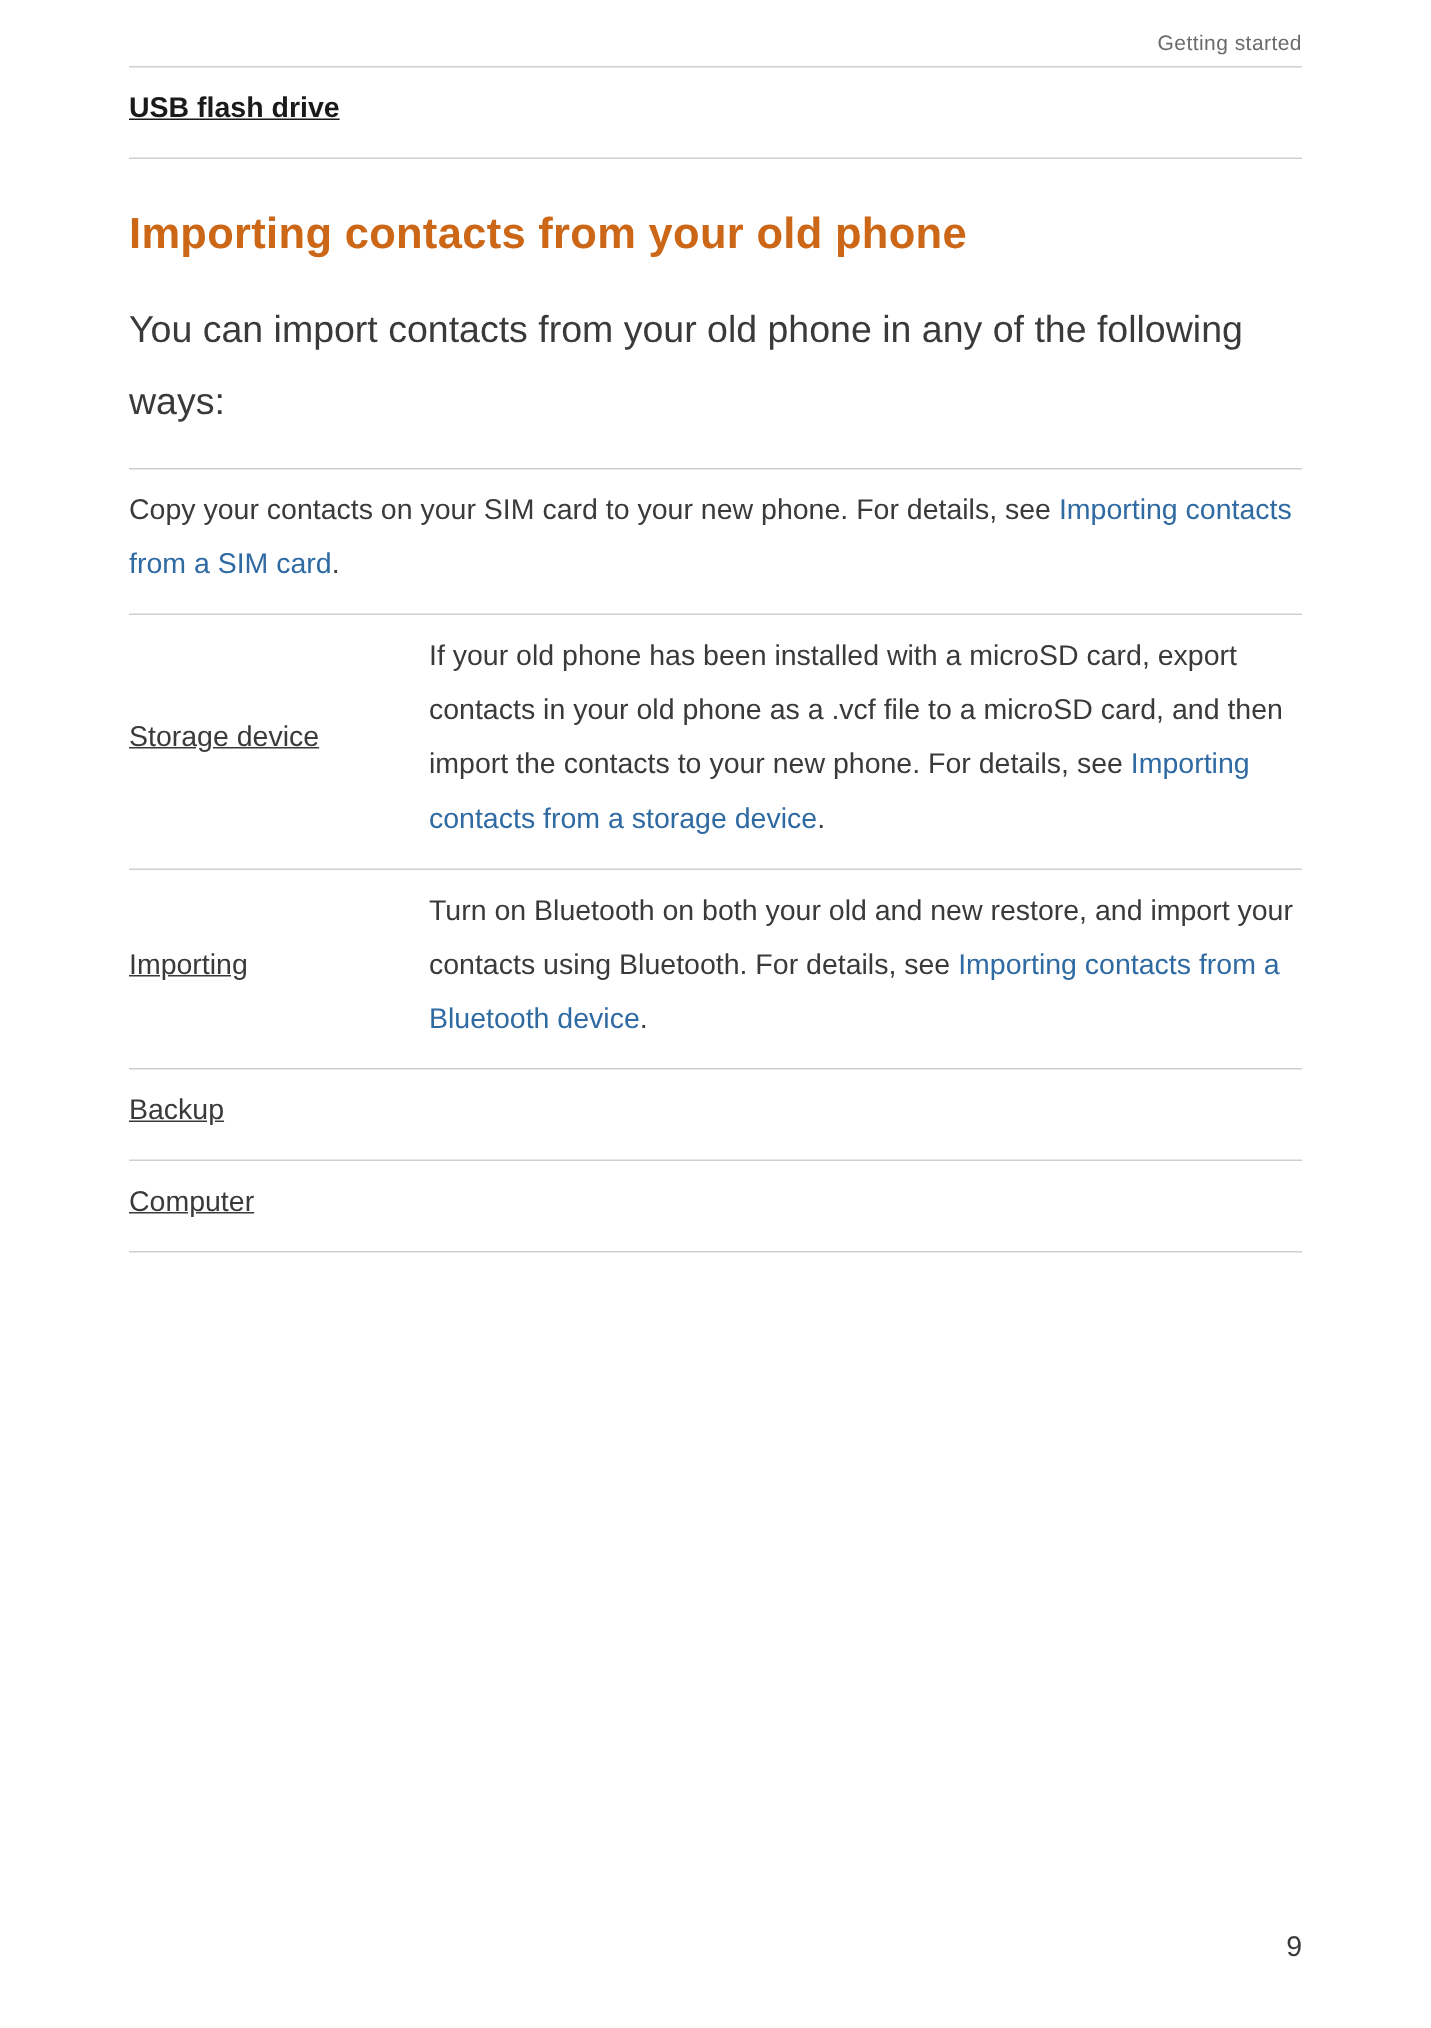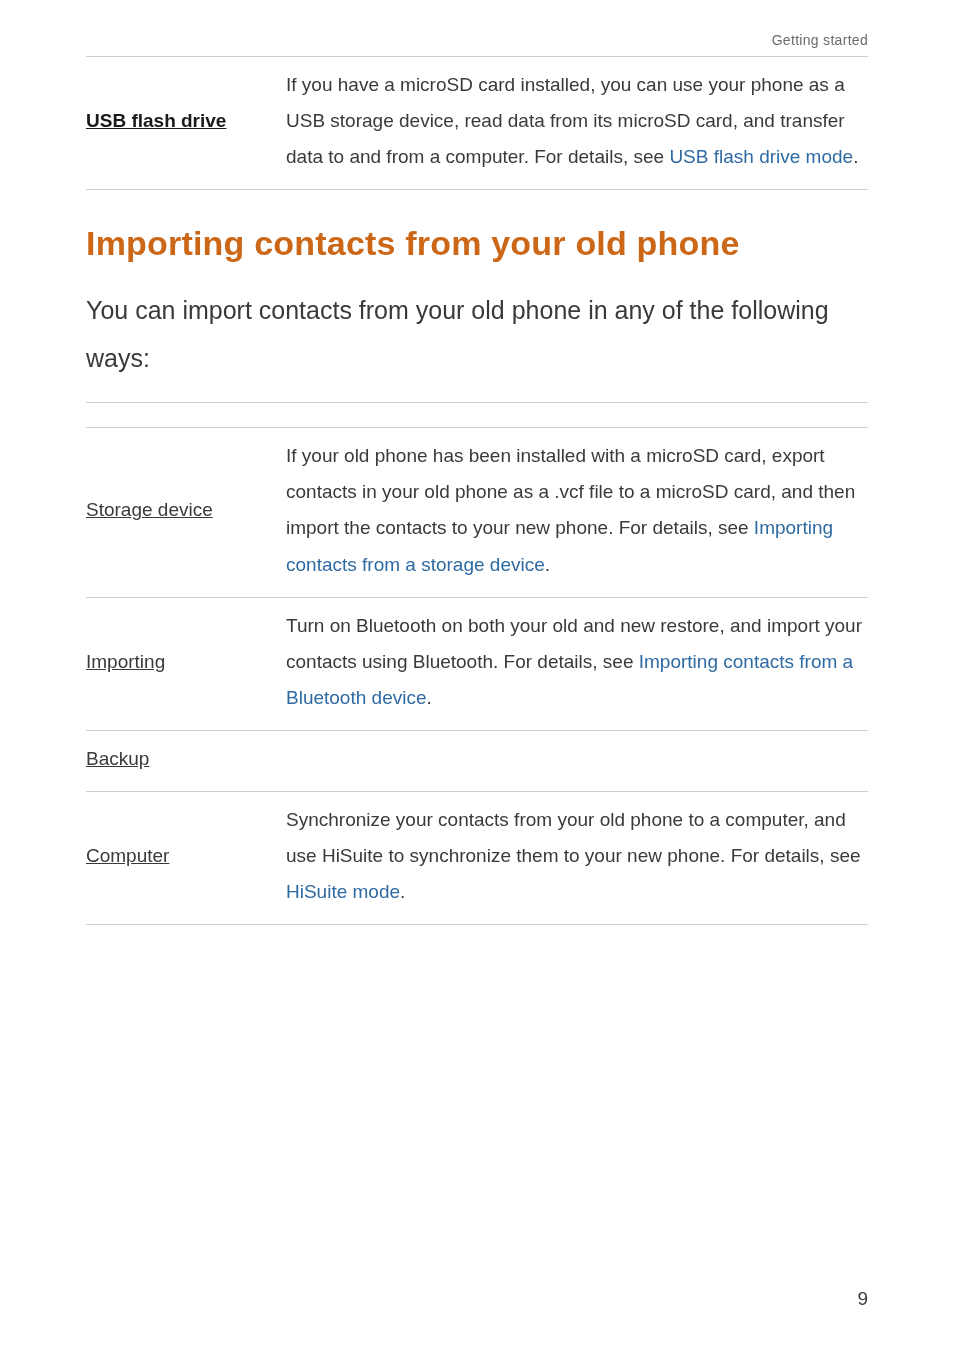--- a/index.html
+++ b/index.html
@@ -6,21 +6,21 @@
     margin: 0;
     padding: 0;
     width: 954px;
     background: #ffffff;
     font-family: "Segoe UI", "Helvetica Neue", Arial, sans-serif;
     color: #3a3a3a;
   }
   .page {
     width: 954px;
     min-height: 1352px;
-    padding: 32px 86px 0 86px;
+    padding: 20px 86px 0 86px;
     box-sizing: border-box;
     position: relative;
   }
   .topline {
     text-align: right;
     font-size: 14px;
     color: #6b6b6b;
     letter-spacing: 0.3px;
     margin-bottom: 8px;
   }
@@ -52,21 +52,21 @@
     color: #3a3a3a;
     line-height: 1.9;
   }
   a.link {
     color: #2f6aa3;
     text-decoration: none;
   }
   h1.heading {
     color: #cb6717;
     font-weight: 700;
-    font-size: 34px;
+    font-size: 29px;
     margin: 34px 0 24px 0;
     letter-spacing: 0.2px;
   }
   p.lead {
     font-size: 25px;
     color: #3a3a3a;
     line-height: 1.9;
     margin: 0 0 20px 0;
   }
   .page-num {
@@ -81,34 +81,34 @@
 <body>
 
 <div class="page">
 
   <div class="topline">Getting started</div>
 
   <hr class="sep">
 
   <div class="row">
     <div class="label bold">USB flash drive</div>
-    <div class="desc">
-      <span>If you have a microSD card installed, you can use your phone as a USB storage device, read data from its microSD card, and transfer data to and from a computer. For details, see </span><a class="link" href="#">USB flash drive mode</a><span>.</span>
-    </div>
   </div>
 
   <hr class="sep">
 
   <h1 class="heading">Importing contacts from your old phone</h1>
 
   <p class="lead">You can import contacts from your old phone in any of the following ways:</p>
 
   <hr class="sep">
 
   <div class="row">
+    <div class="desc">
+      <span>Copy your contacts on your SIM card to your new phone. For details, see </span><a class="link" href="#">Importing contacts from a SIM card</a><span>.</span>
+    </div>
   </div>
 
   <hr class="sep">
 
   <div class="row">
     <div class="label">Storage device</div>
     <div class="desc">
       <span>If your old phone has been installed with a microSD card, export contacts in your old phone as a .vcf file to a microSD card, and then import the contacts to your new phone. For details, see </span><a class="link" href="#">Importing contacts from a storage device</a><span>.</span>
     </div>
   </div>
@@ -125,21 +125,18 @@
   <hr class="sep">
 
   <div class="row">
     <div class="label">Backup</div>
   </div>
 
   <hr class="sep">
 
   <div class="row">
     <div class="label">Computer</div>
-    <div class="desc">
-      <span>Synchronize your contacts from your old phone to a computer, and use HiSuite to synchronize them to your new phone. For details, see </span><a class="link" href="#">HiSuite mode</a><span>.</span>
-    </div>
   </div>
 
   <hr class="sep">
 
   <div class="page-num">9</div>
 </div>
 
 </body></html>

